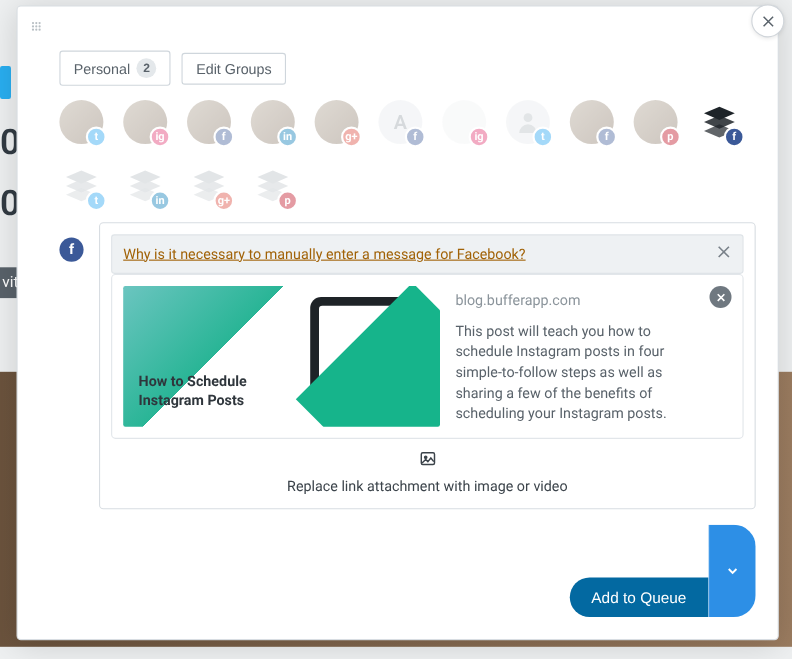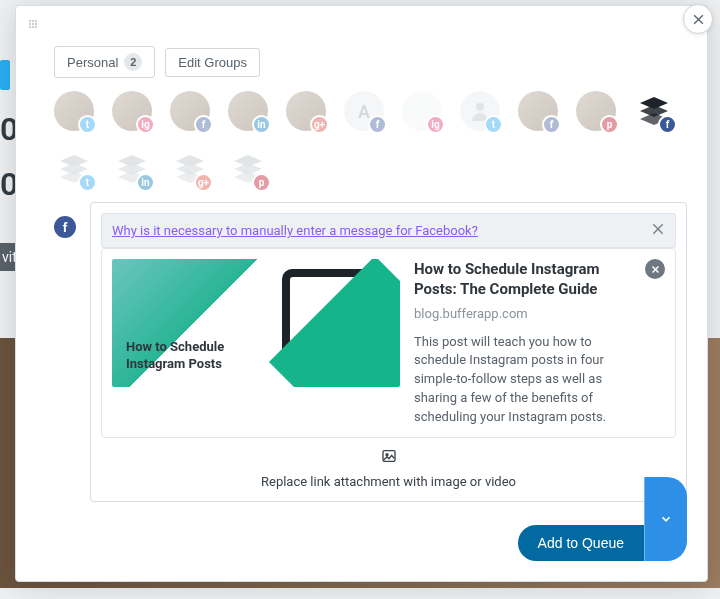--- a/index.html
+++ b/index.html
@@ -94,21 +94,21 @@
     margin-left: 36px;
     border:1px solid #d8dde2; border-radius:4px;
     background:#fff;
     padding:10px;
   }
   .info-bar {
     background:#eef1f3; border:1px solid #dfe4e8; border-radius:3px;
     padding:8px 10px; display:flex; align-items:center; gap:10px;
     font-size:13px;
   }
-  .info-bar a { color:#8b5cf6; flex:1; }
+  .info-bar a { color:#a16207; flex:1; }
   .info-close { cursor:pointer; color:#7a828a; }
   .placeholder {
     padding:14px 4px 30px; color:#9aa3aa; font-size:15px;
   }
   .card {
     border:1px solid #e2e6ea; border-radius:4px;
     display:flex; gap:14px; padding:10px; position:relative;
   }
   .thumb {
     width:288px; height:128px; flex:none;
@@ -304,21 +304,20 @@
         </div>
         <div class="card">
           <div class="thumb">
             <div class="phone">
                 <div class="screen"></div>
               </div>
             <div class="tri"></div>
             <div class="caption">How to Schedule Instagram Posts</div>
           </div>
           <div class="card-body">
-            <div class="card-title">How to Schedule Instagram Posts: The Complete Guide</div>
             <div class="card-domain">blog.bufferapp.com</div>
             <div class="card-desc">This post will teach you how to schedule Instagram posts in four simple-to-follow steps as well as sharing a few of the benefits of scheduling your Instagram posts.</div>
           </div>
           <div class="card-x">
             <svg width="9" height="9" viewBox="0 0 24 24" stroke="#fff" stroke-width="4" fill="none">
                 <path d="M4 4 L20 20 M20 4 L4 20"></path>
               </svg>
           </div>
         </div>
         <div class="replace-row">

